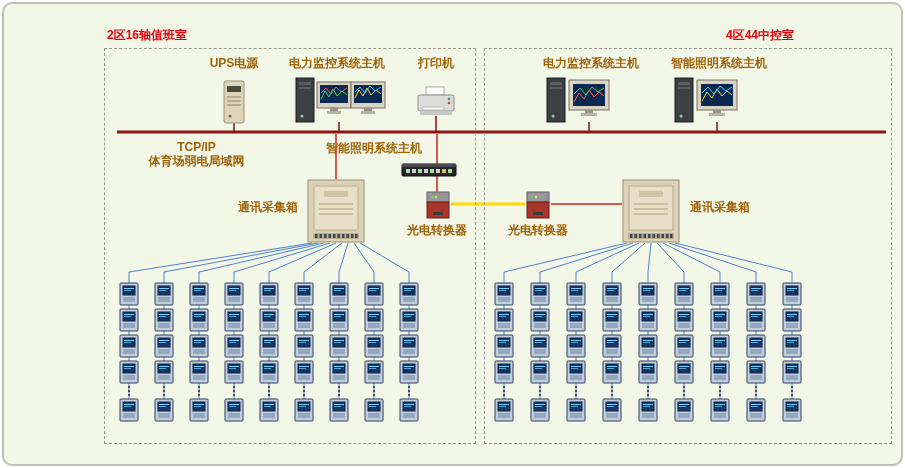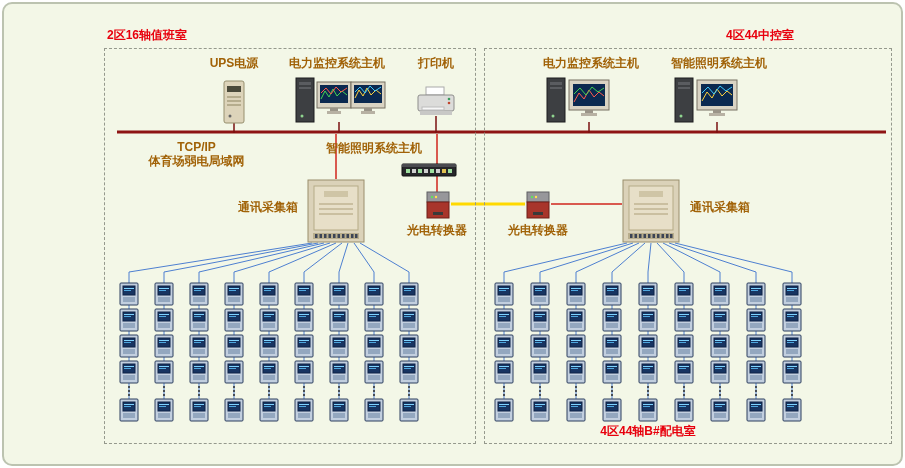--- a/index.html
+++ b/index.html
@@ -916,15 +916,14 @@
 
   <svg class="abs" style="left:521px;top:186px" width="26" height="30">
     <rect x="2" y="2" width="22" height="10" fill="#97979b" stroke="#5f5f63"></rect>
     <rect x="2" y="12" width="22" height="16" fill="#a8352b" stroke="#6f1f18"></rect>
     <circle cx="7" cy="7" r="1.2" fill="#5fe05f"></circle>
     <circle cx="11" cy="7" r="1.2" fill="#ffe14d"></circle>
     <rect x="8" y="22" width="10" height="3" fill="#3a3a3a"></rect>
   </svg>
   <div class="lbl" style="left:499px;top:219px;width:70px">光电转换器</div>
 
-  <div class="lbl red" style="left:564px;top:420px;width:160px">4区44轴B#配电室</div>
 
 </div>
 
 </body></html>

